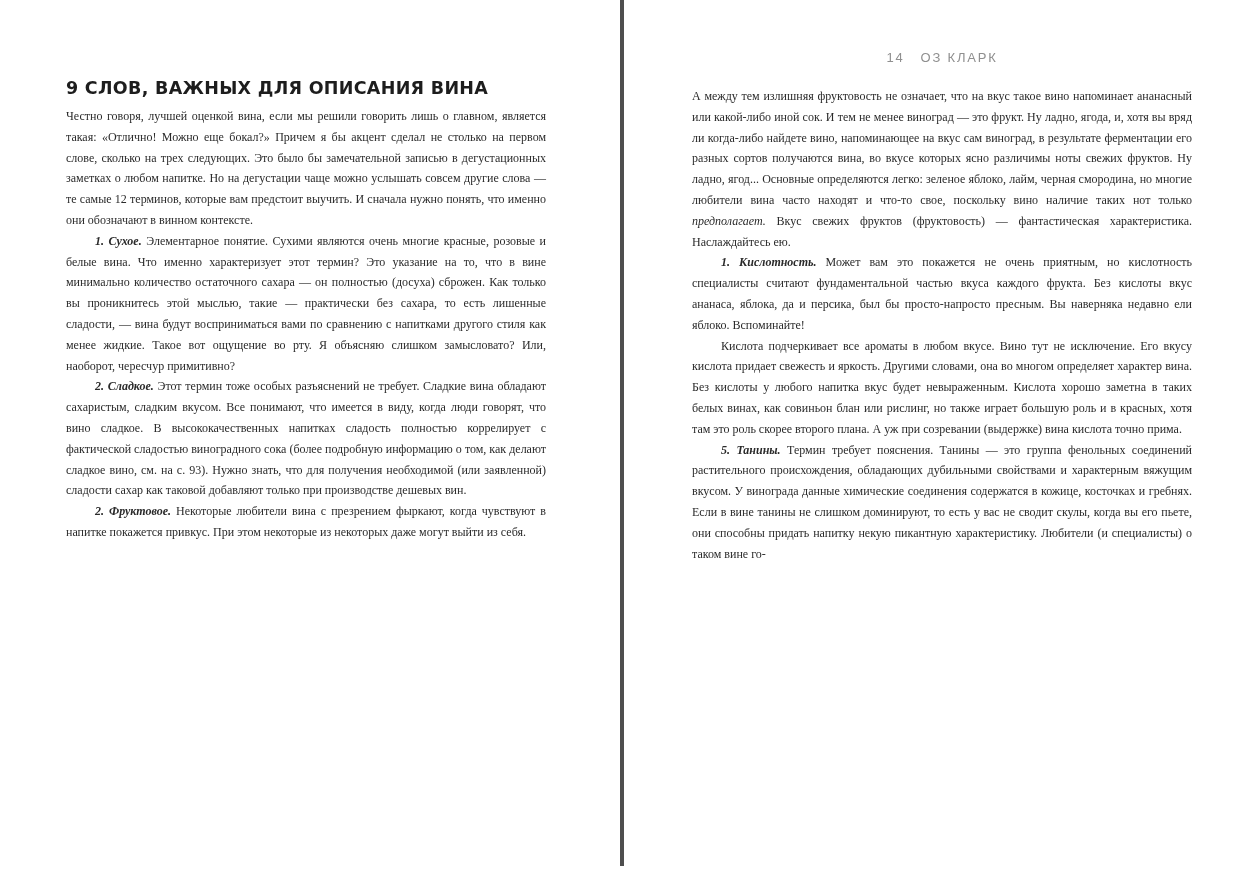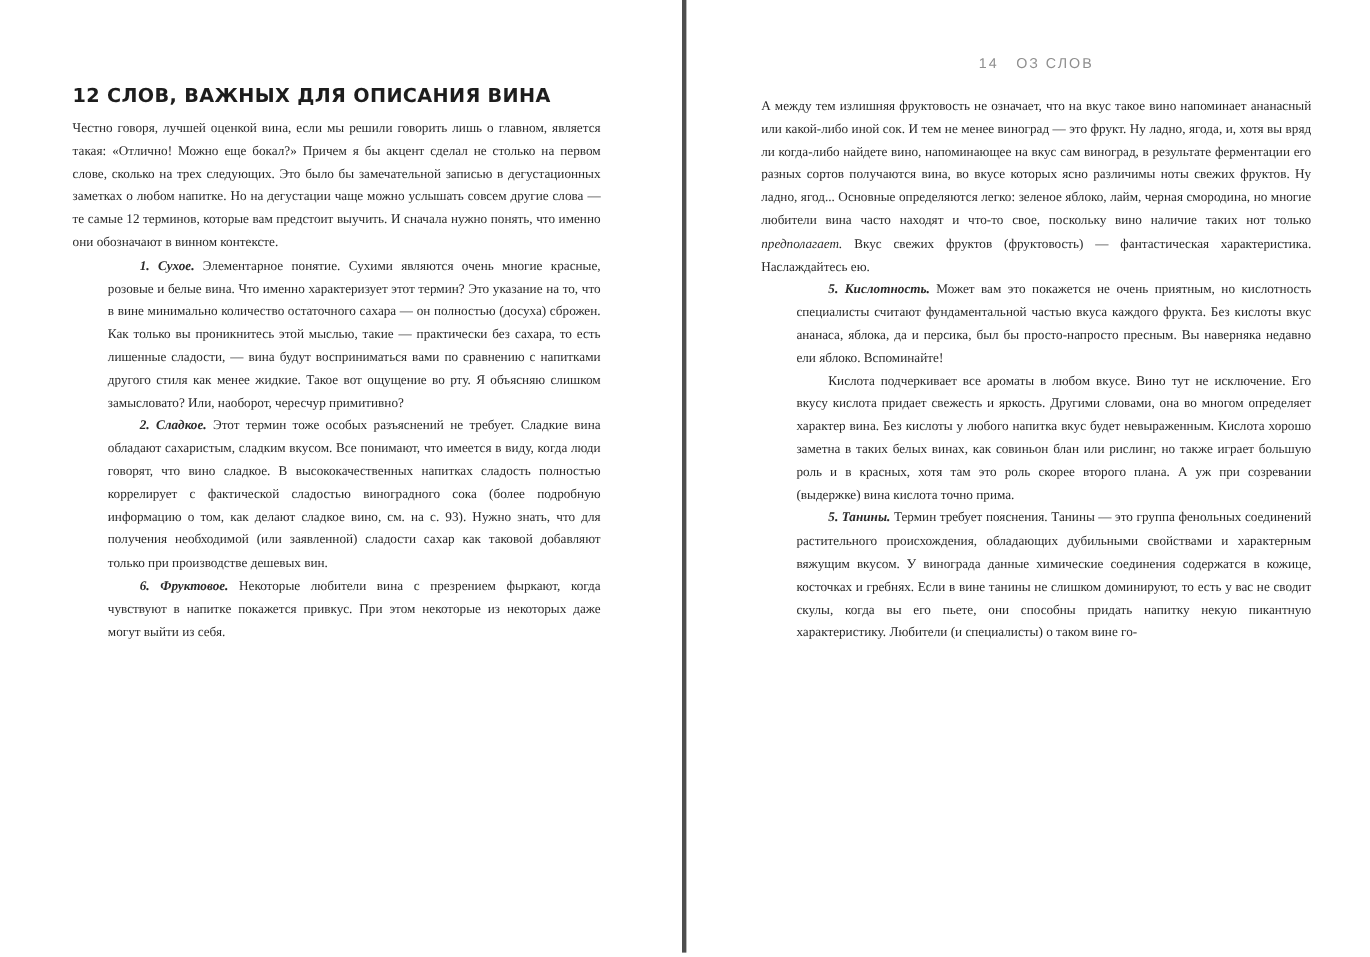--- a/index.html
+++ b/index.html
@@ -53,48 +53,48 @@
   .body-text {
     font-family: "Liberation Serif", "DejaVu Serif", serif;
     font-size: 12px;
     line-height: 20.8px;
     color: var(--text);
     text-align: justify;
     hyphens: auto;
     -webkit-hyphens: auto;
   }
   .para { margin: 0; }
-  .para.indent { text-indent: 29px; margin-left: 32px; }
+  .para.indent { text-indent: 29px; }
   .run-normal { font-style: normal; }
   .run-lead   { font-weight: bold; font-style: italic; }
   .run-italic { font-style: italic; }
 </style>
 </head>
 <body>
 
 <div class="spread">
 
   <div class="page left-page">
-    <h1 class="chapter-heading">12 СЛОВ, ВАЖНЫХ ДЛЯ ОПИСАНИЯ ВИНА</h1>
+    <h1 class="chapter-heading">9 СЛОВ, ВАЖНЫХ ДЛЯ ОПИСАНИЯ ВИНА</h1>
     <div class="body-text">
         <p class="para"><span class="run-normal">Честно говоря, лучшей оценкой вина, если мы решили говорить лишь о главном, является такая: «Отлично! Можно еще бокал?» Причем я бы акцент сделал не столько на первом слове, сколько на трех следующих. Это было бы замечательной записью в дегустационных заметках о любом напитке. Но на дегустации чаще можно услышать совсем другие слова — те самые 12 терминов, которые вам предстоит выучить. И сначала нужно понять, что именно они обозначают в винном контексте.</span></p>
         <p class="para indent"><span class="run-lead">1. Сухое.</span><span class="run-normal"> Элементарное понятие. Сухими являются очень многие красные, розовые и белые вина. Что именно характеризует этот термин? Это указание на то, что в вине минимально количество остаточного сахара — он полностью (досуха) сброжен. Как только вы проникнитесь этой мыслью, такие — практически без сахара, то есть лишенные сладости, — вина будут восприниматься вами по сравнению с напитками другого стиля как менее жидкие. Такое вот ощущение во рту. Я объясняю слишком замысловато? Или, наоборот, чересчур примитивно?</span></p>
         <p class="para indent"><span class="run-lead">2. Сладкое.</span><span class="run-normal"> Этот термин тоже особых разъяснений не требует. Сладкие вина обладают сахаристым, сладким вкусом. Все понимают, что имеется в виду, когда люди говорят, что вино сладкое. В высококачественных напитках сладость полностью коррелирует с фактической сладостью виноградного сока (более подробную информацию о том, как делают сладкое вино, см. на с. 93). Нужно знать, что для получения необходимой (или заявленной) сладости сахар как таковой добавляют только при производстве дешевых вин.</span></p>
-        <p class="para indent"><span class="run-lead">6. Фруктовое.</span><span class="run-normal"> Некоторые любители вина с презрением фыркают, когда чувствуют в напитке покажется привкус. При этом некоторые из некоторых даже могут выйти из себя.</span></p>
+        <p class="para indent"><span class="run-lead">2. Фруктовое.</span><span class="run-normal"> Некоторые любители вина с презрением фыркают, когда чувствуют в напитке покажется привкус. При этом некоторые из некоторых даже могут выйти из себя.</span></p>
       </div>
   </div>
 
   <div class="divider"></div>
 
   <div class="page right-page">
     <div class="running-header">
       <span>14</span>
-      <span>ОЗ СЛОВ</span>
+      <span>ОЗ КЛАРК</span>
     </div>
     <div class="body-text">
         <p class="para"><span class="run-normal">А между тем излишняя фруктовость не означает, что на вкус такое вино напоминает ананасный или какой-либо иной сок. И тем не менее виноград — это фрукт. Ну ладно, ягода, и, хотя вы вряд ли когда-либо найдете вино, напоминающее на вкус сам виноград, в результате ферментации его разных сортов получаются вина, во вкусе которых ясно различимы ноты свежих фруктов. Ну ладно, ягод... Основные определяются легко: зеленое яблоко, лайм, черная смородина, но многие любители вина часто находят и что-то свое, поскольку вино наличие таких нот только </span><span class="run-italic">предполагает.</span><span class="run-normal"> Вкус свежих фруктов (фруктовость) — фантастическая характеристика. Наслаждайтесь ею.</span></p>
-        <p class="para indent"><span class="run-lead">5. Кислотность.</span><span class="run-normal"> Может вам это покажется не очень приятным, но кислотность специалисты считают фундаментальной частью вкуса каждого фрукта. Без кислоты вкус ананаса, яблока, да и персика, был бы просто-напросто пресным. Вы наверняка недавно ели яблоко. Вспоминайте!</span></p>
+        <p class="para indent"><span class="run-lead">1. Кислотность.</span><span class="run-normal"> Может вам это покажется не очень приятным, но кислотность специалисты считают фундаментальной частью вкуса каждого фрукта. Без кислоты вкус ананаса, яблока, да и персика, был бы просто-напросто пресным. Вы наверняка недавно ели яблоко. Вспоминайте!</span></p>
         <p class="para indent"><span class="run-normal">Кислота подчеркивает все ароматы в любом вкусе. Вино тут не исключение. Его вкусу кислота придает свежесть и яркость. Другими словами, она во многом определяет характер вина. Без кислоты у любого напитка вкус будет невыраженным. Кислота хорошо заметна в таких белых винах, как совиньон блан или рислинг, но также играет большую роль и в красных, хотя там это роль скорее второго плана. А уж при созревании (выдержке) вина кислота точно прима.</span></p>
         <p class="para indent"><span class="run-lead">5. Танины.</span><span class="run-normal"> Термин требует пояснения. Танины — это группа фенольных соединений растительного происхождения, обладающих дубильными свойствами и характерным вяжущим вкусом. У винограда данные химические соединения содержатся в кожице, косточках и гребнях. Если в вине танины не слишком доминируют, то есть у вас не сводит скулы, когда вы его пьете, они способны придать напитку некую пикантную характеристику. Любители (и специалисты) о таком вине го-</span></p>
       </div>
   </div>
 
 </div>
 
 </body></html>

